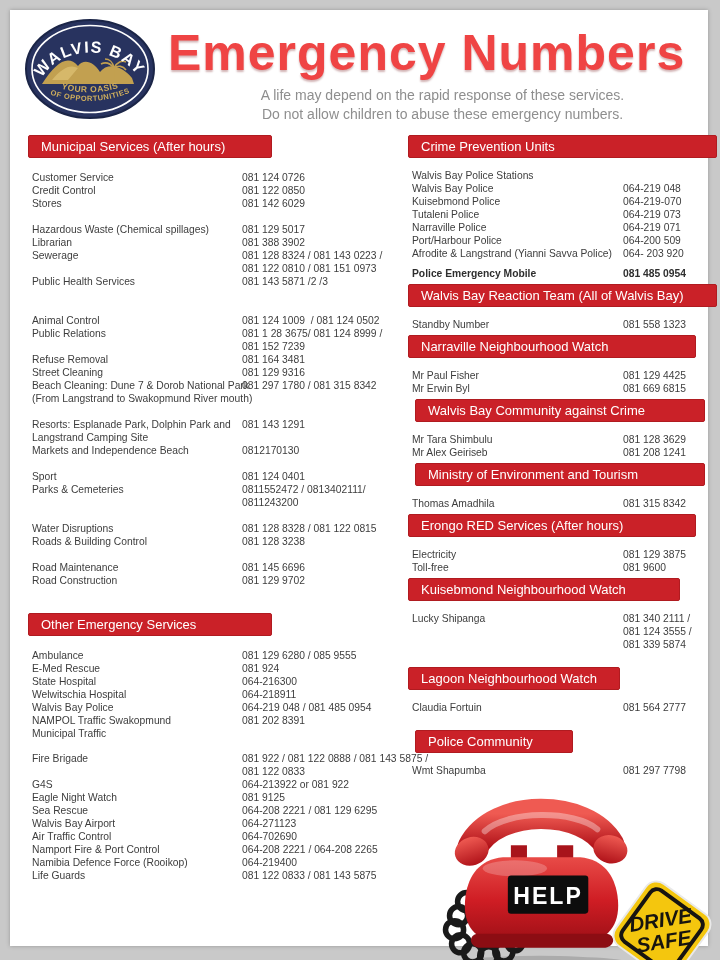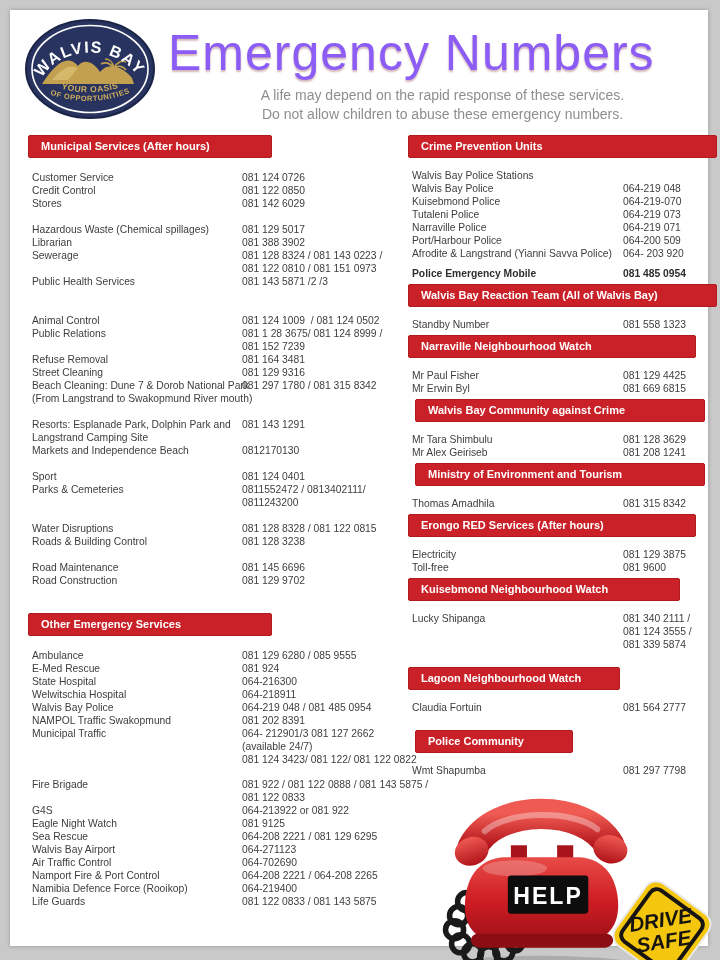--- a/index.html
+++ b/index.html
@@ -10,39 +10,39 @@
     -webkit-font-smoothing:antialiased;
   }
   .page{
     position:absolute;left:10px;top:10px;width:698px;height:936px;
     background:#ffffff;box-shadow:0 0 4px rgba(0,0,0,.25);
   }
   
   .logo{position:absolute;left:14px;top:8px;width:132px;height:102px;}
   .page-title{
     position:absolute;left:158px;top:14px;width:545px;
-    font-size:50px;font-weight:normal;letter-spacing:1px;color:#8b5cf6;
+    font-size:50px;font-weight:bold;letter-spacing:1px;color:#ef4444;
     text-shadow:0 2px 2px rgba(110,10,14,.30);
     white-space:nowrap;
   }
   .subtitle{
     position:absolute;left:160px;top:76px;width:545px;text-align:center;
     font-size:14px;line-height:19px;color:#8e8e8e;
   }
   
   .col{position:absolute;top:125px;}
   .col-left{left:18px;width:356px;}
   .col-right{left:398px;width:309px;}
   .sec{margin:0;}
   .col-left .sec + .sec{margin-top:26px;}
   .col-right .sec + .sec{margin-top:4px;}
   .col-right .sec.sp{margin-top:16px;}
   .bar{
     background:#ca2128;border:1px solid #b01b20;border-radius:2px;
-    color:#ffffff;font-weight:bold;font-size:11px;line-height:15px;
+    color:#ffffff;font-weight:normal;font-size:13px;line-height:15px;
     padding:3px 6px 3px 12px;box-sizing:border-box;
   }
   .col-left .bar{width:244px;}
   .col-right .bar{width:100%;}
   .sec-narraville .bar,.sec-erongo .bar{width:288px;}
   .sec-kuisebmond .bar{width:272px;padding-left:12px;}
   .sec-lagoon .bar{width:212px;}
   .sec-community .bar,.sec-ministry .bar{width:290px;margin-left:7px;}
   .sec-police .bar{width:158px;margin-left:7px;}
   .rows{padding:11px 0 0 4px;}
@@ -213,23 +213,20 @@
           <div class="row">
             <span class="lbl">Walvis Bay Police</span>
             <span class="val">064-219 048 / 081 485 0954</span>
           </div>
           <div class="row">
             <span class="lbl">NAMPOL Traffic Swakopmund</span>
             <span class="val">081 202 8391</span>
           </div>
           <div class="row">
             <span class="lbl">Municipal Traffic</span>
-            <span class="val">064- 212901/3 081 127 2662
-(available 24/7)
-081 124 3423/ 081 122/ 081 122 0822</span>
           </div>
           <div class="row" style="margin-top: 12px;">
             <span class="lbl">Fire Brigade</span>
             <span class="val">081 922 / 081 122 0888 / 081 143 5875 /
 081 122 0833</span>
           </div>
           <div class="row">
             <span class="lbl">G4S</span>
             <span class="val">064-213922 or 081 922</span>
           </div>

